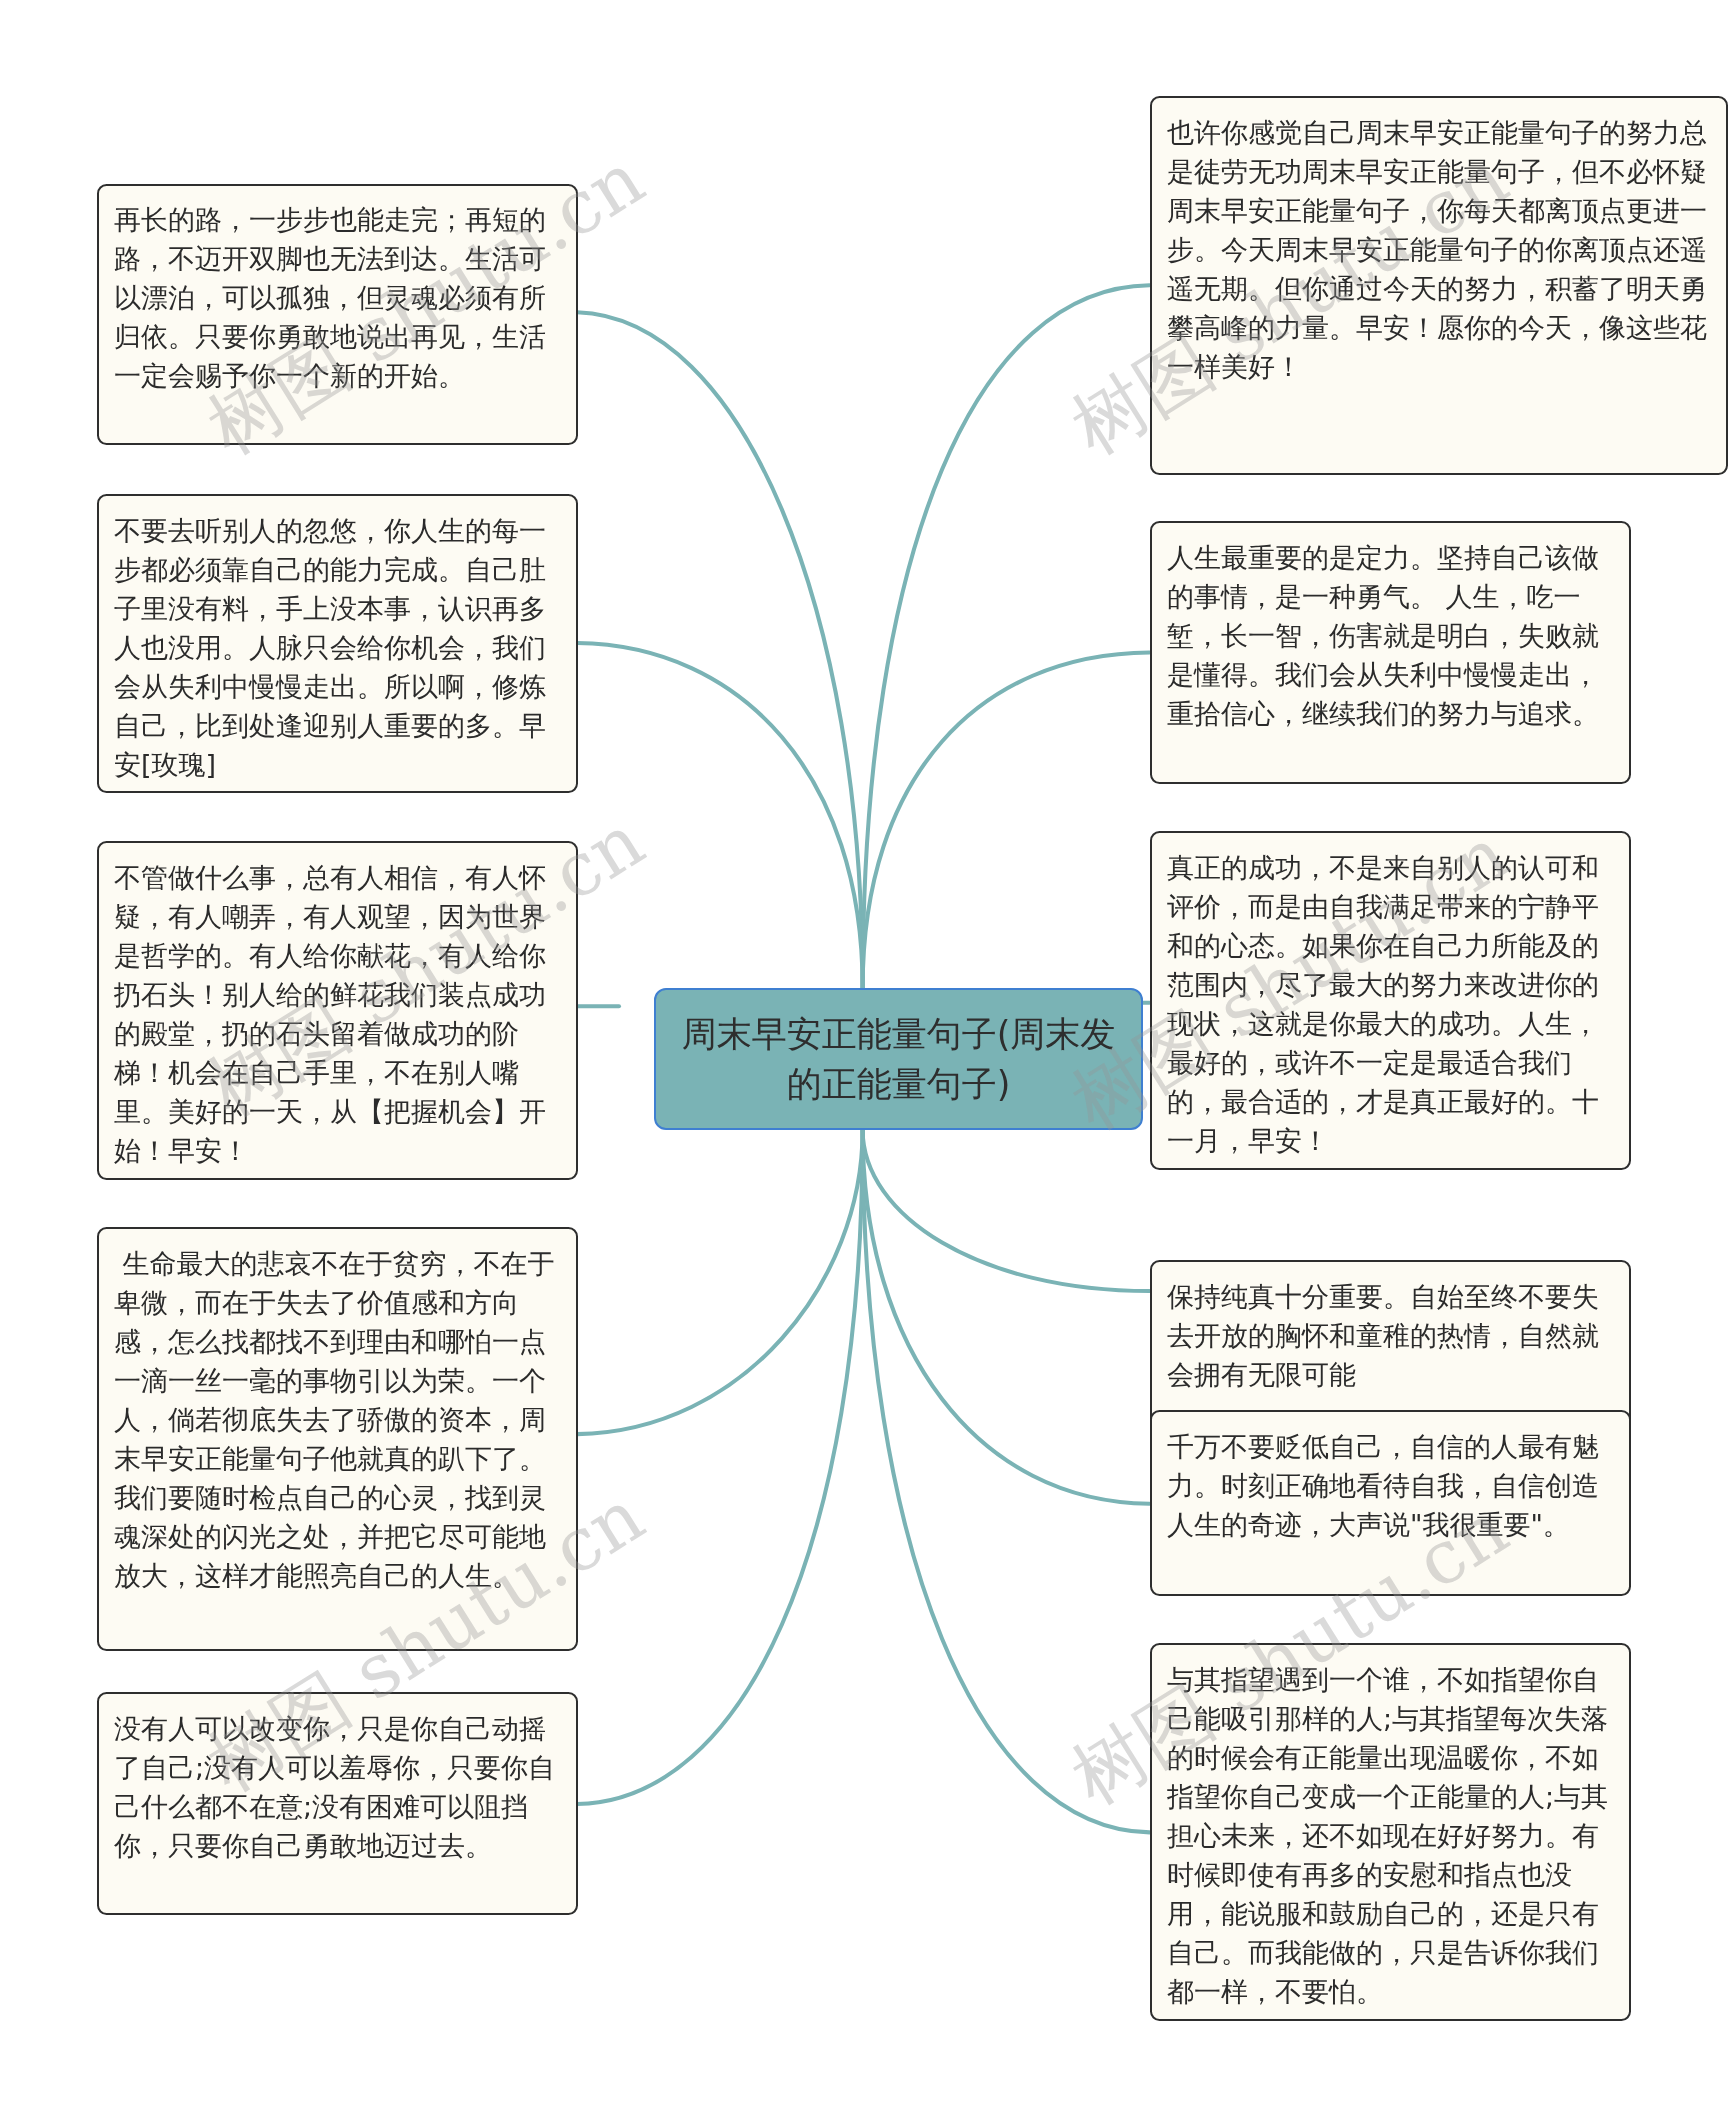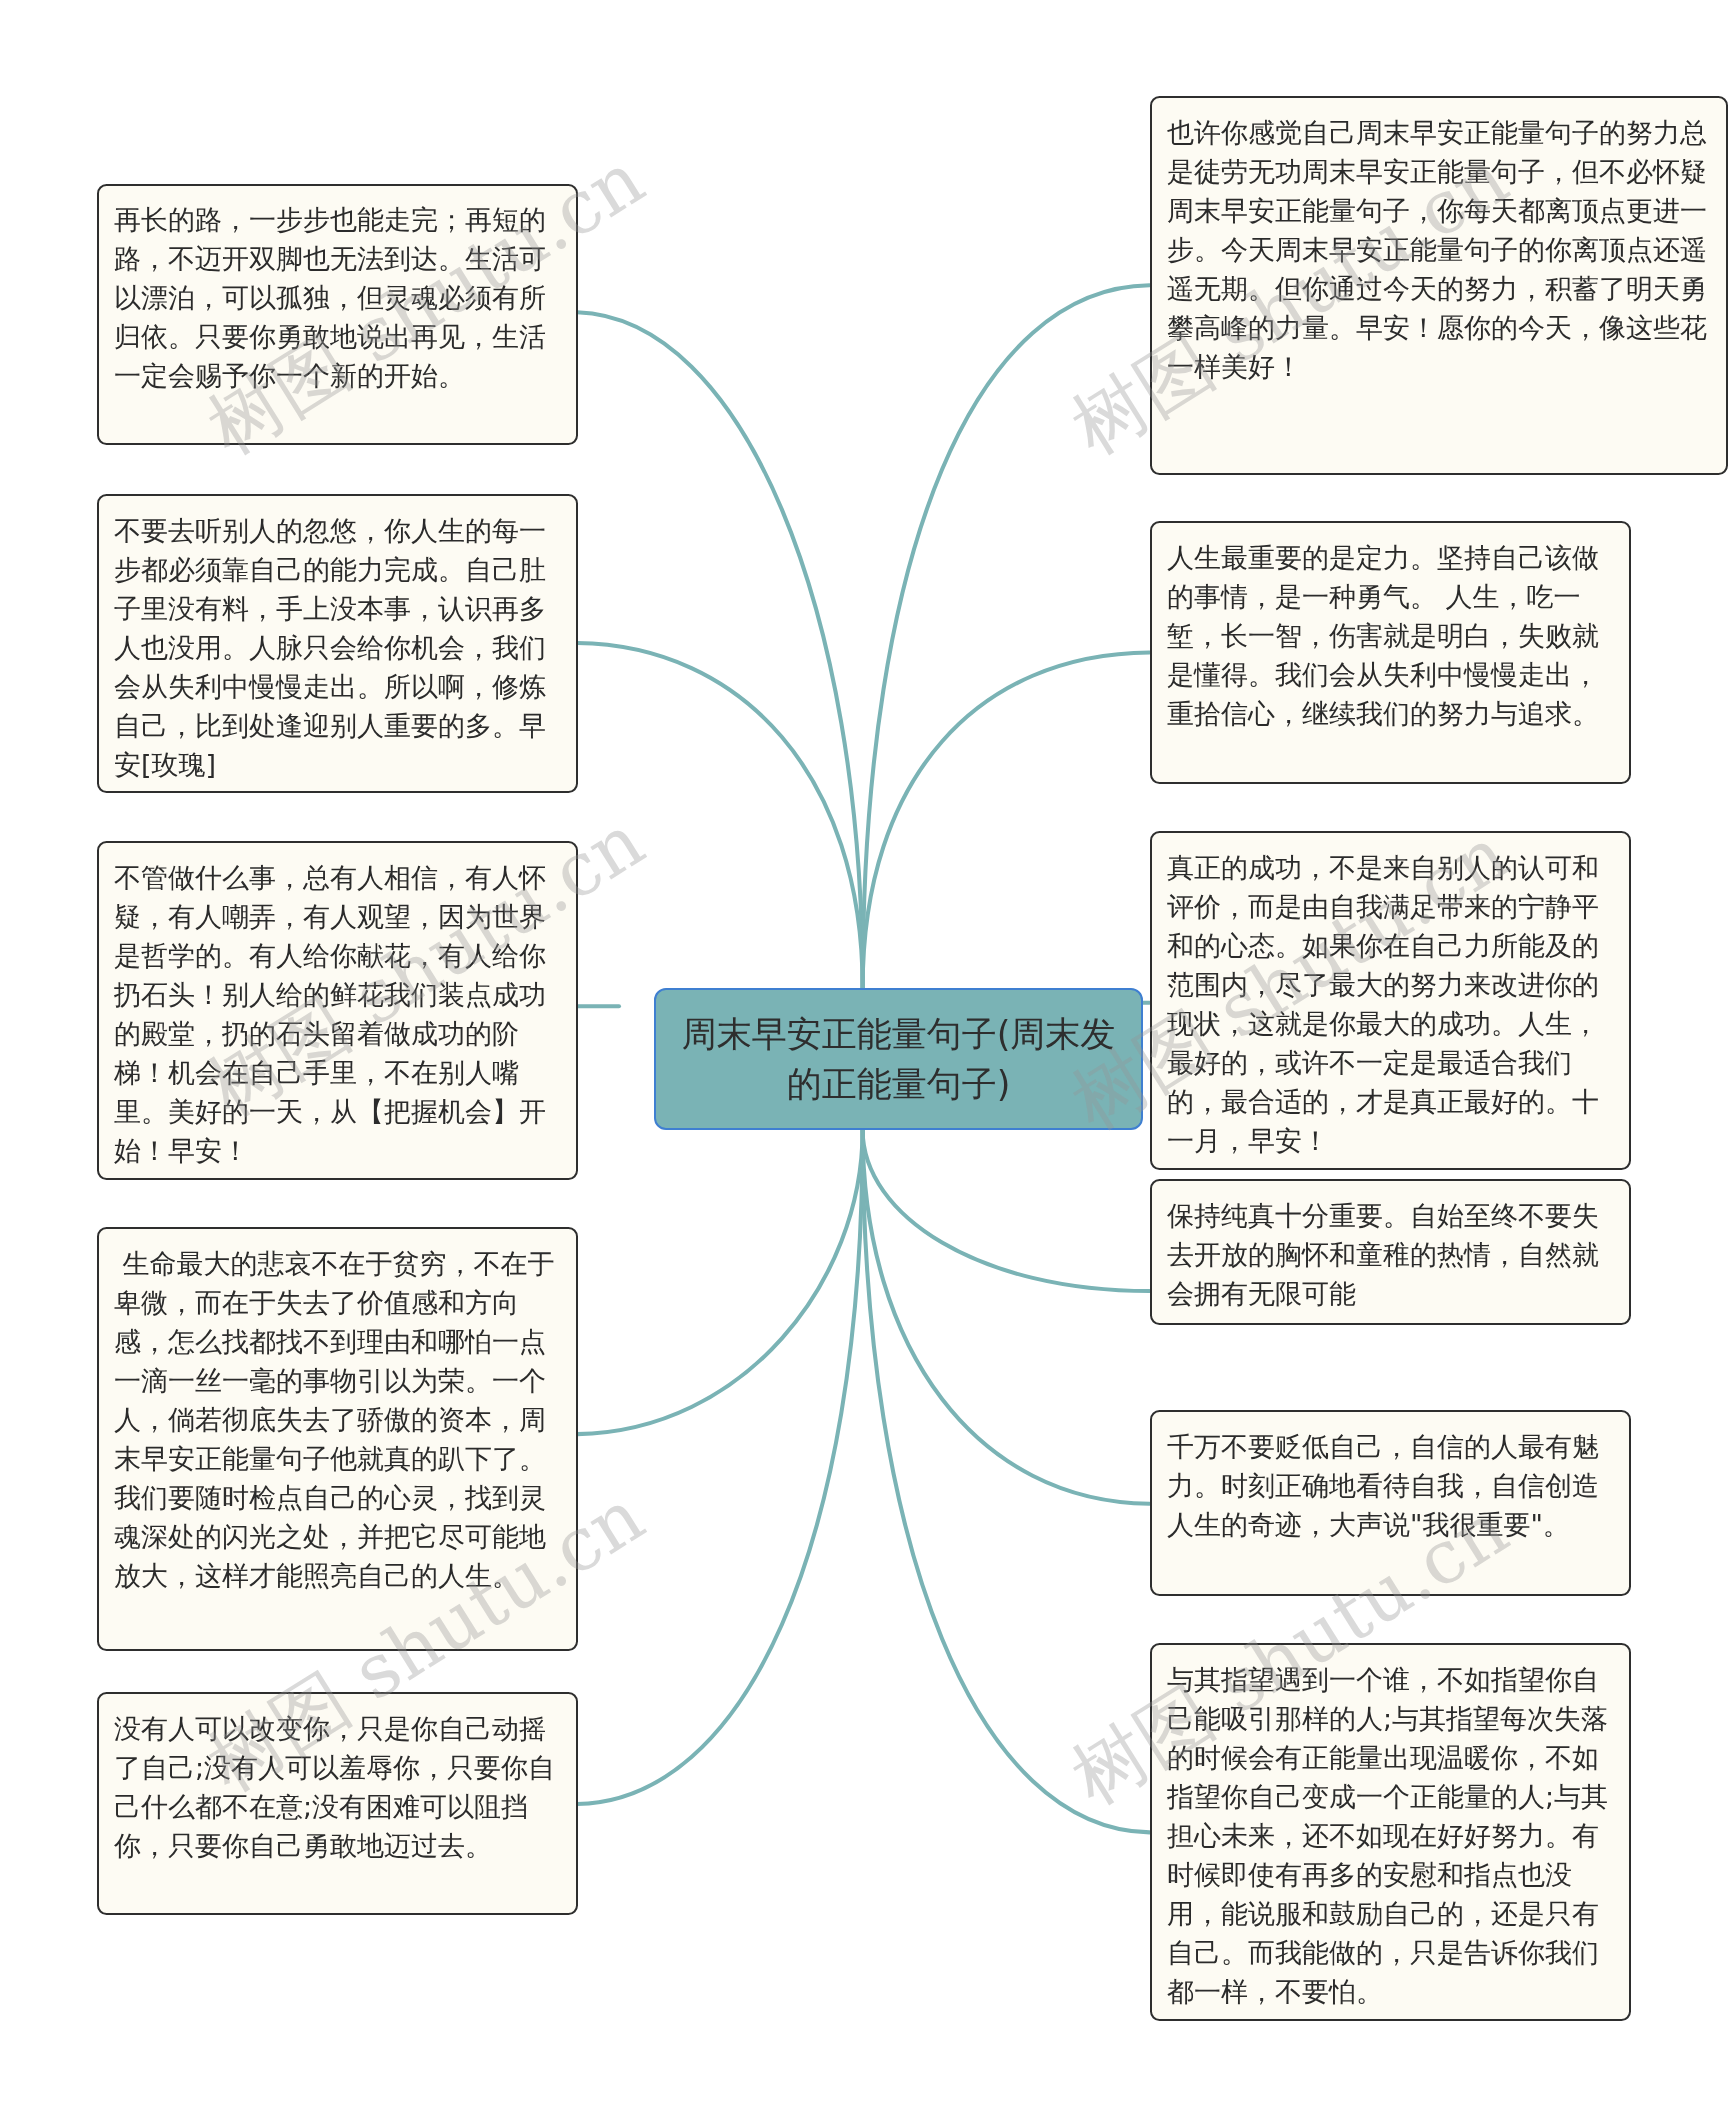--- a/index.html
+++ b/index.html
@@ -54,21 +54,21 @@
 <div class="node" style="left:97px; top:1227px; width:481px; height:424px;"> 生命最大的悲哀不在于贫穷，不在于卑微，而在于失去了价值感和方向感，怎么找都找不到理由和哪怕一点一滴一丝一毫的事物引以为荣。一个人，倘若彻底失去了骄傲的资本，周末早安正能量句子他就真的趴下了。我们要随时检点自己的心灵，找到灵魂深处的闪光之处，并把它尽可能地放大，这样才能照亮自己的人生。</div>
 <div class="node" style="left:97px; top:1692px; width:481px; height:223px;">没有人可以改变你，只是你自己动摇了自己;没有人可以羞辱你，只要你自己什么都不在意;没有困难可以阻挡你，只要你自己勇敢地迈过去。</div>
 
 <div class="root">
   <span>周末早安正能量句子(周末发的正能量句子)</span>
 </div>
 
 <div class="node" style="left:1150px; top:96px; width:578px; height:379px;">也许你感觉自己周末早安正能量句子的努力总是徒劳无功周末早安正能量句子，但不必怀疑周末早安正能量句子，你每天都离顶点更进一步。今天周末早安正能量句子的你离顶点还遥遥无期。但你通过今天的努力，积蓄了明天勇攀高峰的力量。早安！愿你的今天，像这些花一样美好！</div>
 <div class="node" style="left:1150px; top:521px; width:481px; height:263px;">人生最重要的是定力。坚持自己该做的事情，是一种勇气。 人生，吃一堑，长一智，伤害就是明白，失败就是懂得。我们会从失利中慢慢走出，重拾信心，继续我们的努力与追求。</div>
 <div class="node" style="left:1150px; top:831px; width:481px; height:339px;">真正的成功，不是来自别人的认可和评价，而是由自我满足带来的宁静平和的心态。如果你在自己力所能及的范围内，尽了最大的努力来改进你的现状，这就是你最大的成功。人生，最好的，或许不一定是最适合我们的，最合适的，才是真正最好的。十一月，早安！</div>
-<div class="node" style="left:1150px; top:1179px; width:481px; height:146px;">保持纯真十分重要。自始至终不要失去开放的胸怀和童稚的热情，自然就会拥有无限可能</div>
+<div class="node" style="left:1150px; top:1260px; width:481px; height:180px;">保持纯真十分重要。自始至终不要失去开放的胸怀和童稚的热情，自然就会拥有无限可能</div>
 <div class="node" style="left:1150px; top:1410px; width:481px; height:186px;">千万不要贬低自己，自信的人最有魅力。时刻正确地看待自我，自信创造人生的奇迹，大声说"我很重要"。</div>
 <div class="node" style="left:1150px; top:1643px; width:481px; height:378px;">与其指望遇到一个谁，不如指望你自己能吸引那样的人;与其指望每次失落的时候会有正能量出现温暖你，不如指望你自己变成一个正能量的人;与其担心未来，还不如现在好好努力。有时候即使有再多的安慰和指点也没用，能说服和鼓励自己的，还是只有自己。而我能做的，只是告诉你我们都一样，不要怕。</div>
 
 <div class="watermark" style="left:243px; top:378px;">树图 shutu.cn</div>
 <div class="watermark" style="left:1107px; top:378px;">树图 shutu.cn</div>
 <div class="watermark" style="left:243px; top:1040px;">树图 shutu.cn</div>
 <div class="watermark" style="left:1107px; top:1053px;">树图 shutu.cn</div>
 <div class="watermark" style="left:243px; top:1715px;">树图 shutu.cn</div>
 <div class="watermark" style="left:1107px; top:1728px;">树图 shutu.cn</div>
 

